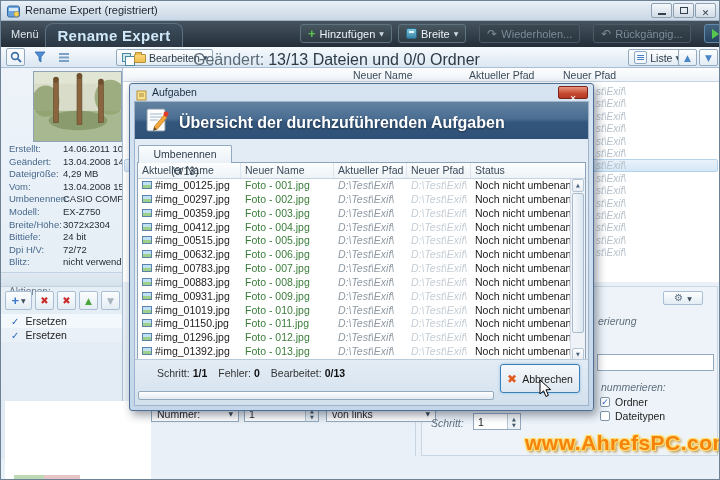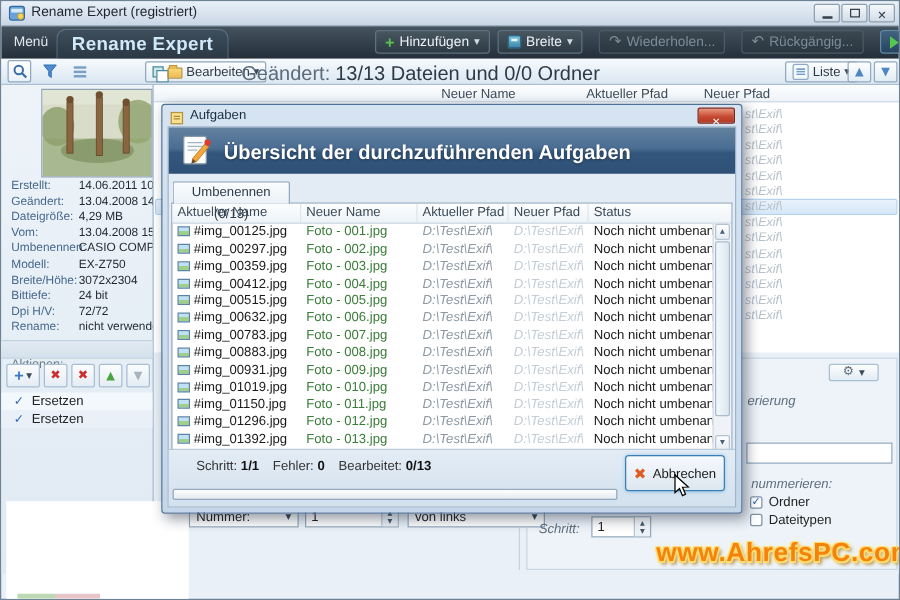--- a/index.html
+++ b/index.html
@@ -364,21 +364,21 @@
         </div>
         <div class="prop-row">
           <span class="prop-label">Bittiefe:</span>
           <span class="prop-value">24 bit</span>
         </div>
         <div class="prop-row">
           <span class="prop-label">Dpi H/V:</span>
           <span class="prop-value">72/72</span>
         </div>
         <div class="prop-row">
-          <span class="prop-label">Rename:</span>
+          <span class="prop-label">Blitz:</span>
           <span class="prop-value">nicht verwendet</span>
         </div>
       </div>
     <div class="actions-hd">Aktionen:</div>
     <div class="action-bar">
       <div class="abtn plusw">
           <span class="plus-blue">+</span>
           <span class="dd-arr">▼</span>
         </div>
       <div class="abtn">

